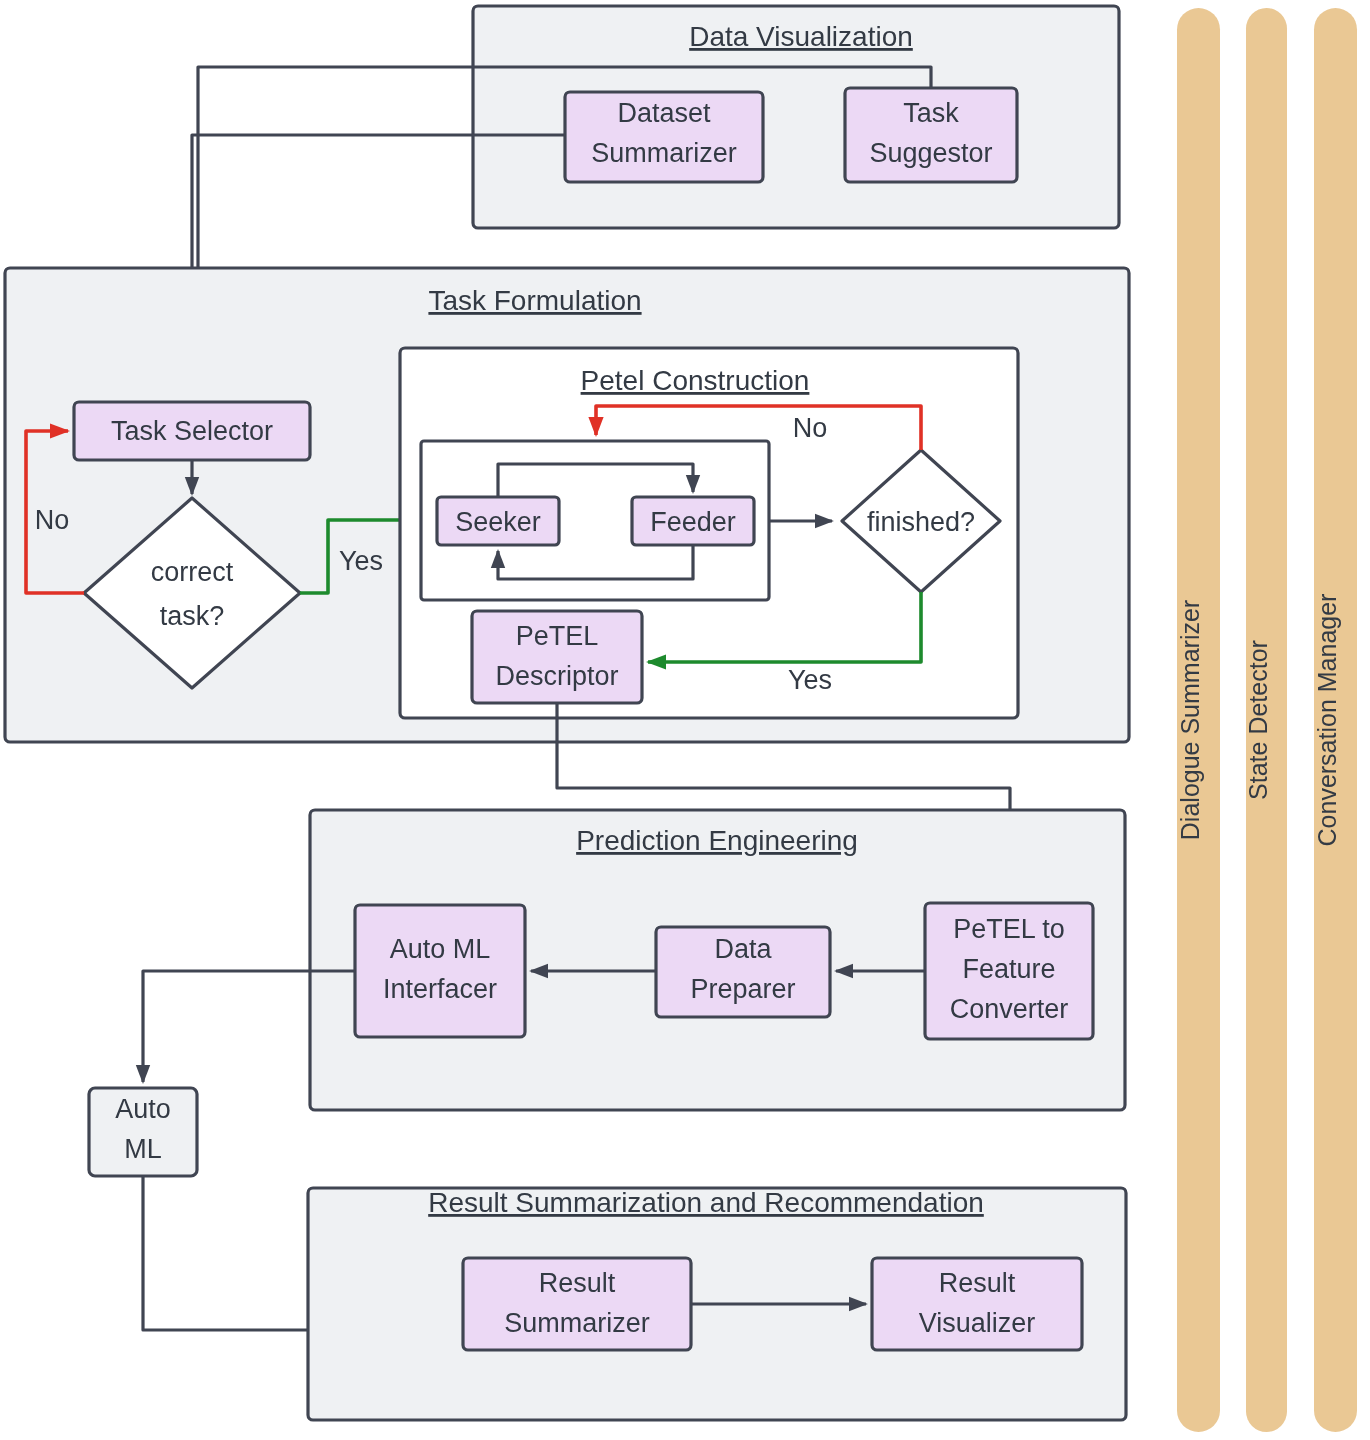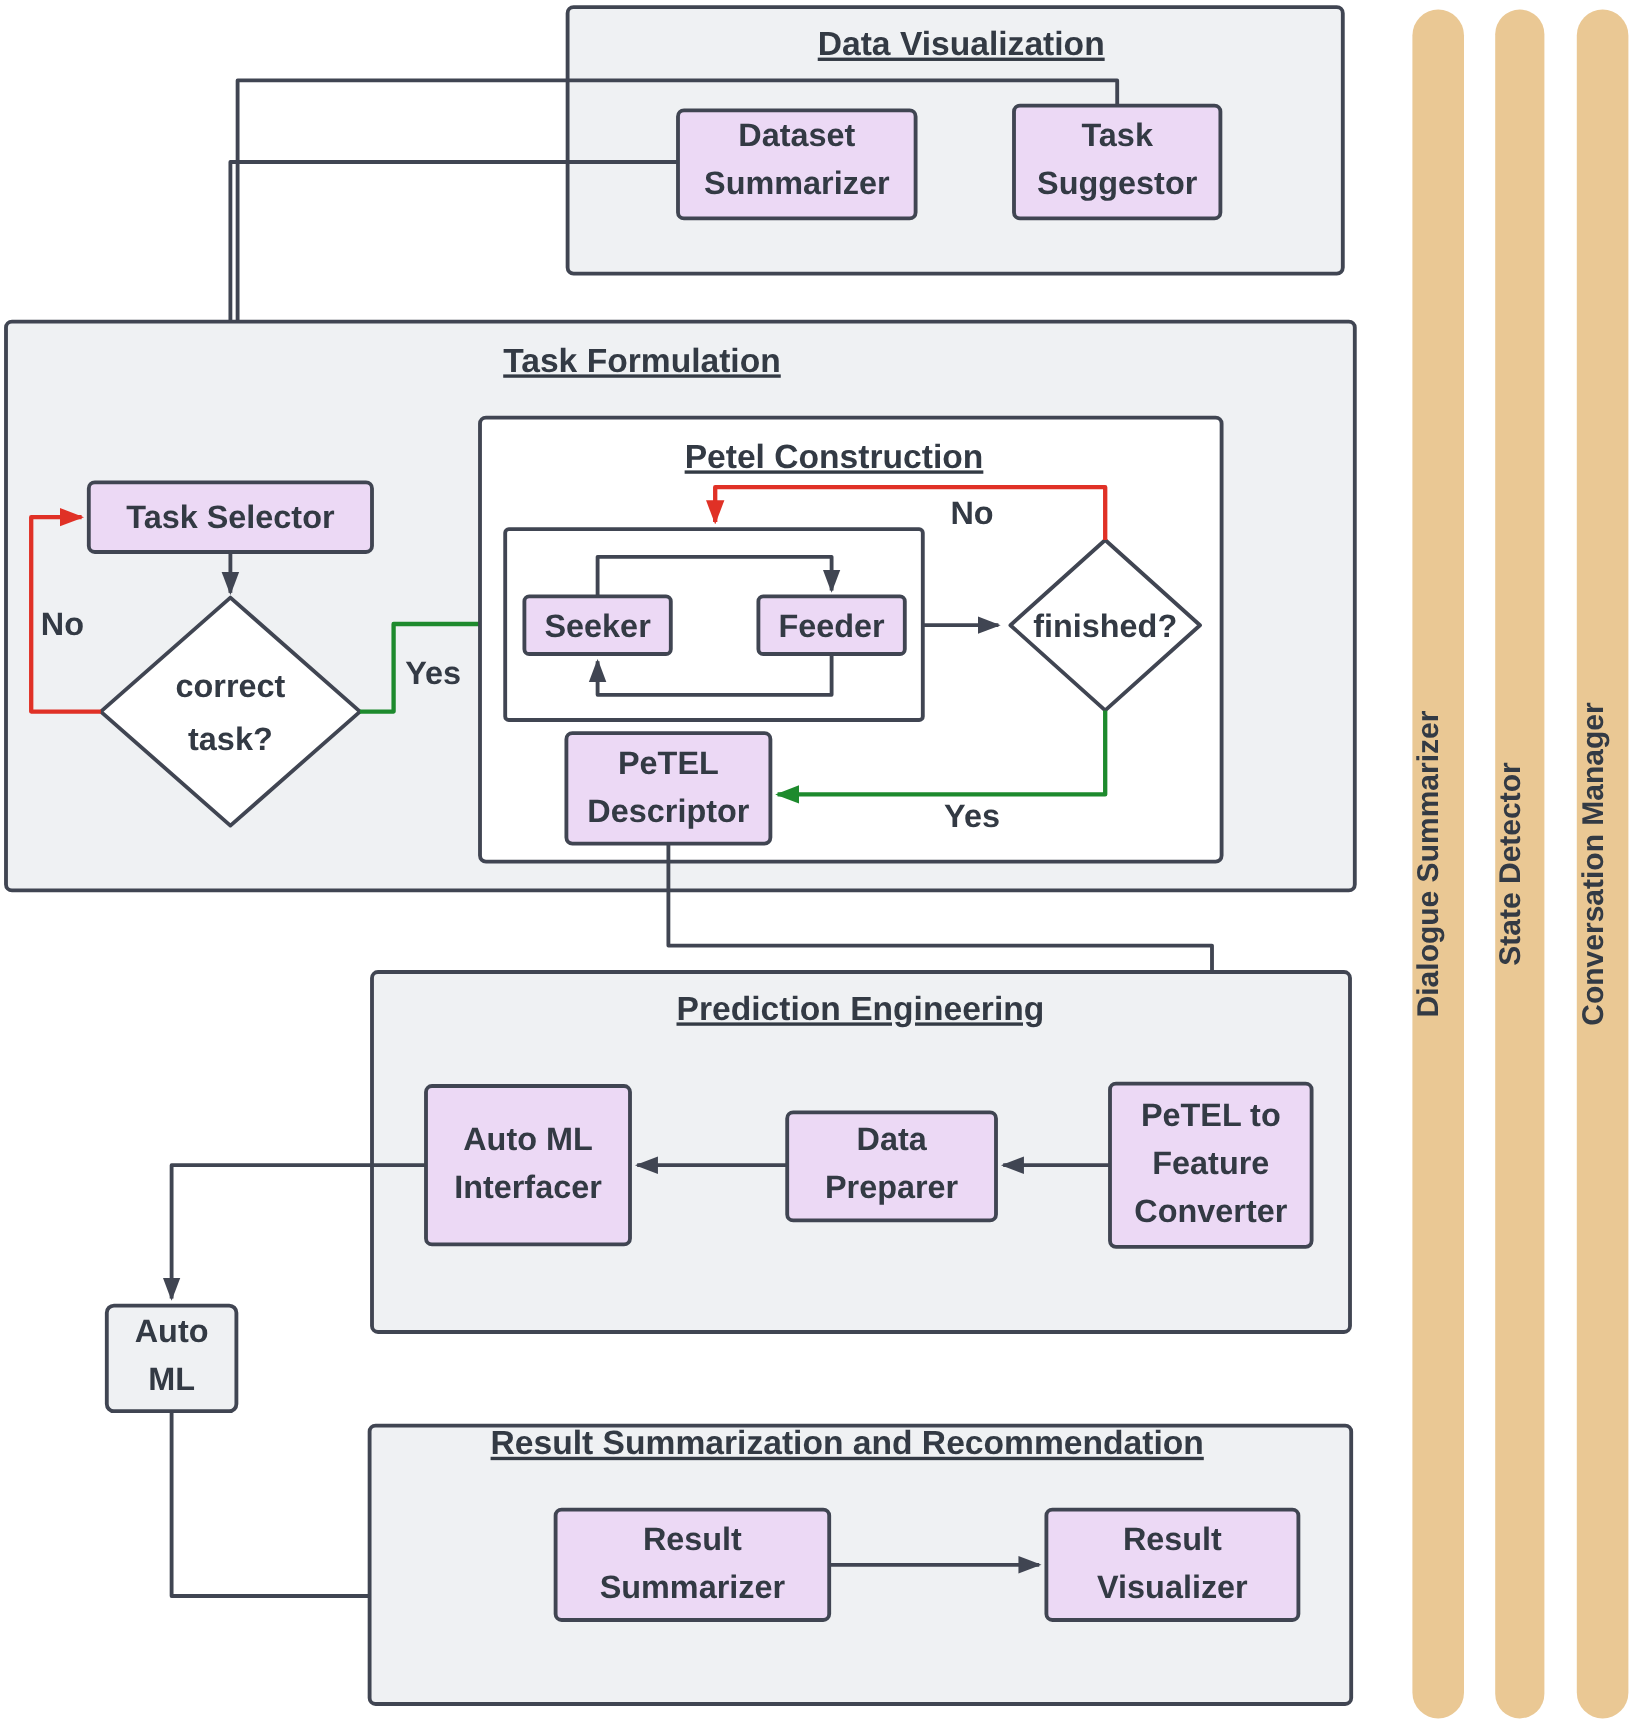--- a/index.html
+++ b/index.html
@@ -7,21 +7,20 @@
     padding: 0;
     background: #ffffff;
   }
   #stage {
     position: relative;
     width: 1370px;
     height: 1440px;
     background: #ffffff;
     font-family: "Liberation Sans", sans-serif;
     overflow: hidden;
-    font-weight: bold;
   }
   svg#diagram {
     position: absolute;
     left: 0;
     top: 0;
     width: 1370px;
     height: 1440px;
   }
   .container-rect {
     fill: #eff1f3;

